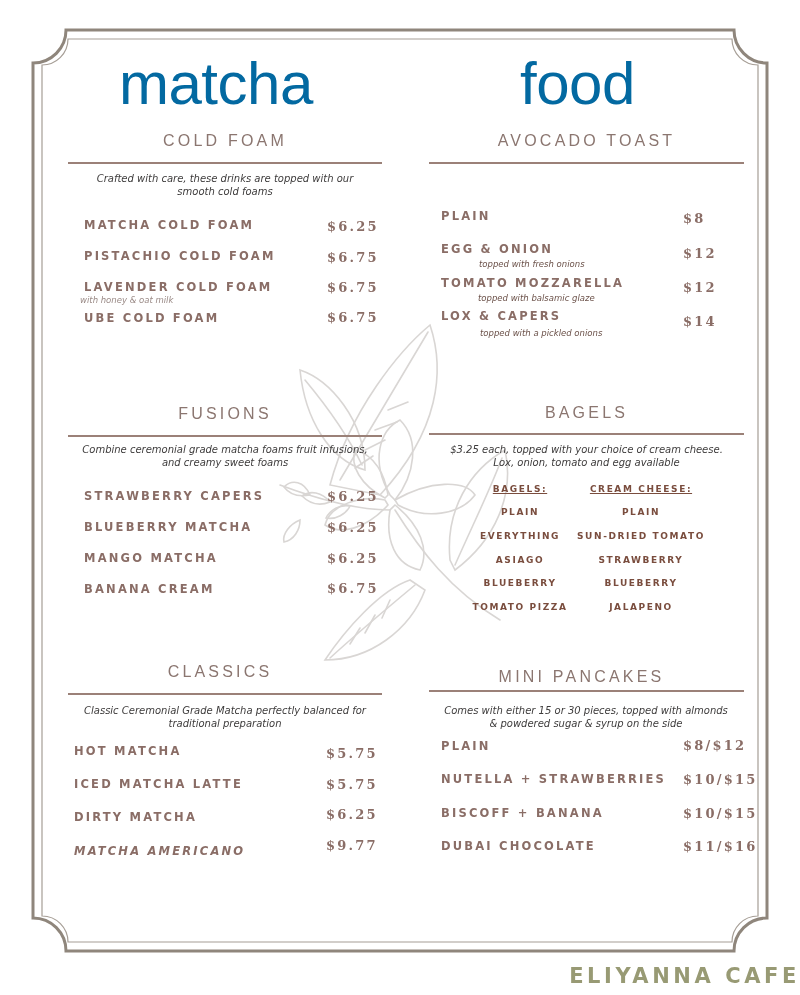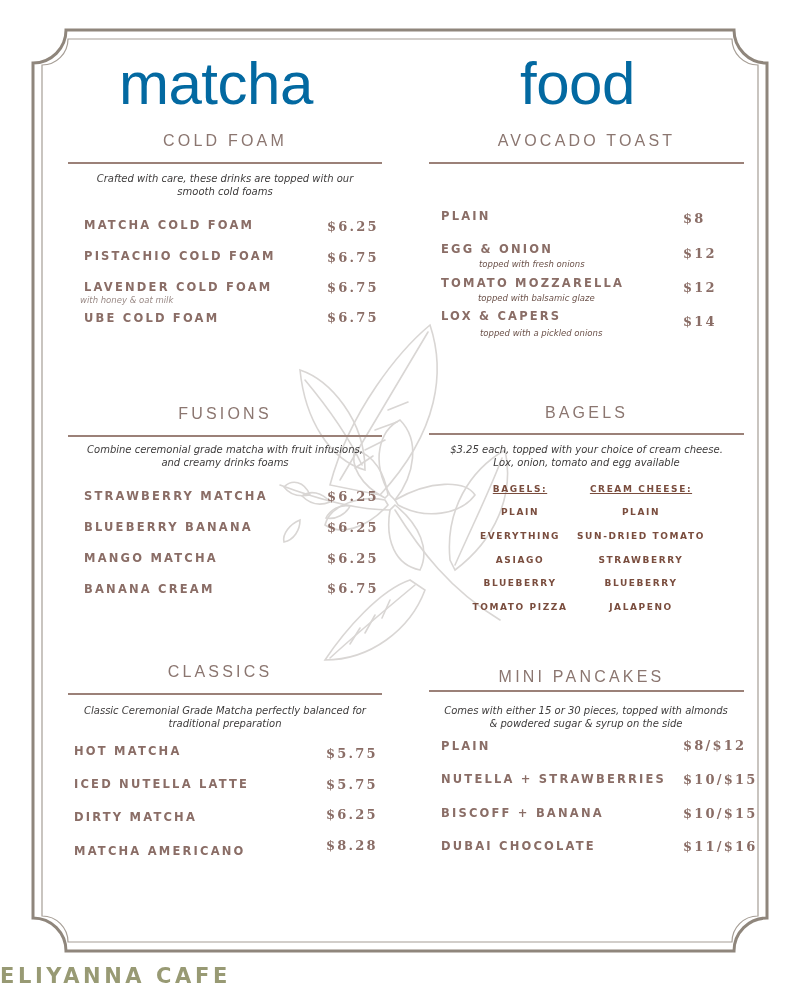--- a/index.html
+++ b/index.html
@@ -38,21 +38,21 @@
   .item-note.light { color:#9a8a86; }
   .bagel-head {
     position:absolute; font-family:"DejaVu Sans", sans-serif; font-weight:bold; font-size:9px;
     color:#7a4d3e; letter-spacing:1.6px; text-decoration:underline; text-align:center; white-space:nowrap;
   }
   .bagel-cell {
     position:absolute; font-family:"DejaVu Sans", sans-serif; font-weight:bold; font-size:9px;
     color:#7a4d3e; letter-spacing:1.6px; text-align:center; white-space:nowrap;
   }
   .footer {
-    position:absolute; left:0; width:800px; top:964px; text-align:left;
+    position:absolute; left:0; width:800px; top:964px; text-align:right;
     font-family:"DejaVu Sans", sans-serif; font-weight:bold; font-size:21px; letter-spacing:3.6px;
     color:#989a74;
   }
 </style>
 </head>
 <body>
 
 <svg class="frame-svg" width="800" height="995" viewBox="0 0 800 995">
 
   <path d="M 66 30 L 734 30 A 33 33 0 0 0 767 63 L 767 918 A 33 33 0 0 0 734 951 L 66 951 A 33 33 0 0 0 33 918 L 33 63 A 33 33 0 0 0 66 30 Z" fill="none" stroke="#8f867c" stroke-width="3"></path>
@@ -120,25 +120,25 @@
 <div class="item-price" style="left:683px; top:246px;">$12</div>
 <div class="item-name" style="left:441px; top:276px;">TOMATO MOZZARELLA</div>
 <div class="item-note" style="left:478px; top:293px;">topped with balsamic glaze</div>
 <div class="item-price" style="left:683px; top:280px;">$12</div>
 <div class="item-name" style="left:441px; top:309px;">LOX &amp; CAPERS</div>
 <div class="item-note" style="left:480px; top:328px;">topped with a pickled onions</div>
 <div class="item-price" style="left:683px; top:314px;">$14</div>
 
 <div class="sec-title" style="left:68px; width:314px; top:405px;">FUSIONS</div>
 <div class="rule" style="left:68px; width:314px; top:435px;"></div>
-<div class="desc" style="left:78px; width:294px; top:443px;">Combine ceremonial grade matcha with fruit infusions, and creamy drinks foams</div>
+<div class="desc" style="left:78px; width:294px; top:443px;">Combine ceremonial grade matcha foams fruit infusions, and creamy sweet foams</div>
 
-<div class="item-name" style="left:84px; top:489px;">STRAWBERRY MATCHA</div>
+<div class="item-name" style="left:84px; top:489px;">STRAWBERRY CAPERS</div>
 <div class="item-price" style="left:327px; top:489px;">$6.25</div>
-<div class="item-name" style="left:84px; top:520px;">BLUEBERRY BANANA</div>
+<div class="item-name" style="left:84px; top:520px;">BLUEBERRY MATCHA</div>
 <div class="item-price" style="left:327px; top:520px;">$6.25</div>
 <div class="item-name" style="left:84px; top:551px;">MANGO MATCHA</div>
 <div class="item-price" style="left:327px; top:551px;">$6.25</div>
 <div class="item-name" style="left:84px; top:582px;">BANANA CREAM</div>
 <div class="item-price" style="left:327px; top:581px;">$6.75</div>
 
 <div class="sec-title" style="left:429px; width:315px; top:404px;">BAGELS</div>
 <div class="rule" style="left:429px; width:315px; top:433px;"></div>
 <div class="desc" style="left:444px; width:285px; top:443px;">$3.25 each, topped with your choice of cream cheese. Lox, onion, tomato and egg available</div>
 
@@ -156,26 +156,26 @@
 <div class="bagel-cell" style="left:571px; width:140px; top:555px;">STRAWBERRY</div>
 <div class="bagel-cell" style="left:571px; width:140px; top:578px;">BLUEBERRY</div>
 <div class="bagel-cell" style="left:571px; width:140px; top:602px;">JALAPENO</div>
 
 <div class="sec-title" style="left:68px; width:304px; top:663px;">CLASSICS</div>
 <div class="rule" style="left:68px; width:314px; top:693px;"></div>
 <div class="desc" style="left:78px; width:294px; top:704px;">Classic Ceremonial Grade Matcha perfectly balanced for traditional preparation</div>
 
 <div class="item-name" style="left:74px; top:744px;">HOT MATCHA</div>
 <div class="item-price" style="left:326px; top:746px;">$5.75</div>
-<div class="item-name" style="left:74px; top:777px;">ICED NUTELLA LATTE</div>
+<div class="item-name" style="left:74px; top:777px;">ICED MATCHA LATTE</div>
 <div class="item-price" style="left:326px; top:777px;">$5.75</div>
 <div class="item-name" style="left:74px; top:810px;">DIRTY MATCHA</div>
 <div class="item-price" style="left:326px; top:807px;">$6.25</div>
-<div class="item-name" style="left:74px; top:844px;">MATCHA AMERICANO</div>
-<div class="item-price" style="left:326px; top:838px;">$8.28</div>
+<div class="item-name" style="left:74px; top:844px;font-style:italic;">MATCHA AMERICANO</div>
+<div class="item-price" style="left:326px; top:838px;">$9.77</div>
 
 <div class="sec-title" style="left:429px; width:305px; top:668px;">MINI PANCAKES</div>
 <div class="rule" style="left:429px; width:315px; top:690px;"></div>
 <div class="desc" style="left:440px; width:292px; top:704px;">Comes with either 15 or 30 pieces, topped with almonds &amp; powdered sugar &amp; syrup on the side</div>
 
 <div class="item-name" style="left:441px; top:739px;">PLAIN</div>
 <div class="item-price" style="left:683px; top:738px;">$8/$12</div>
 <div class="item-name" style="left:441px; top:772px;">NUTELLA + STRAWBERRIES</div>
 <div class="item-price" style="left:683px; top:772px;">$10/$15</div>
 <div class="item-name" style="left:441px; top:806px;">BISCOFF + BANANA</div>

